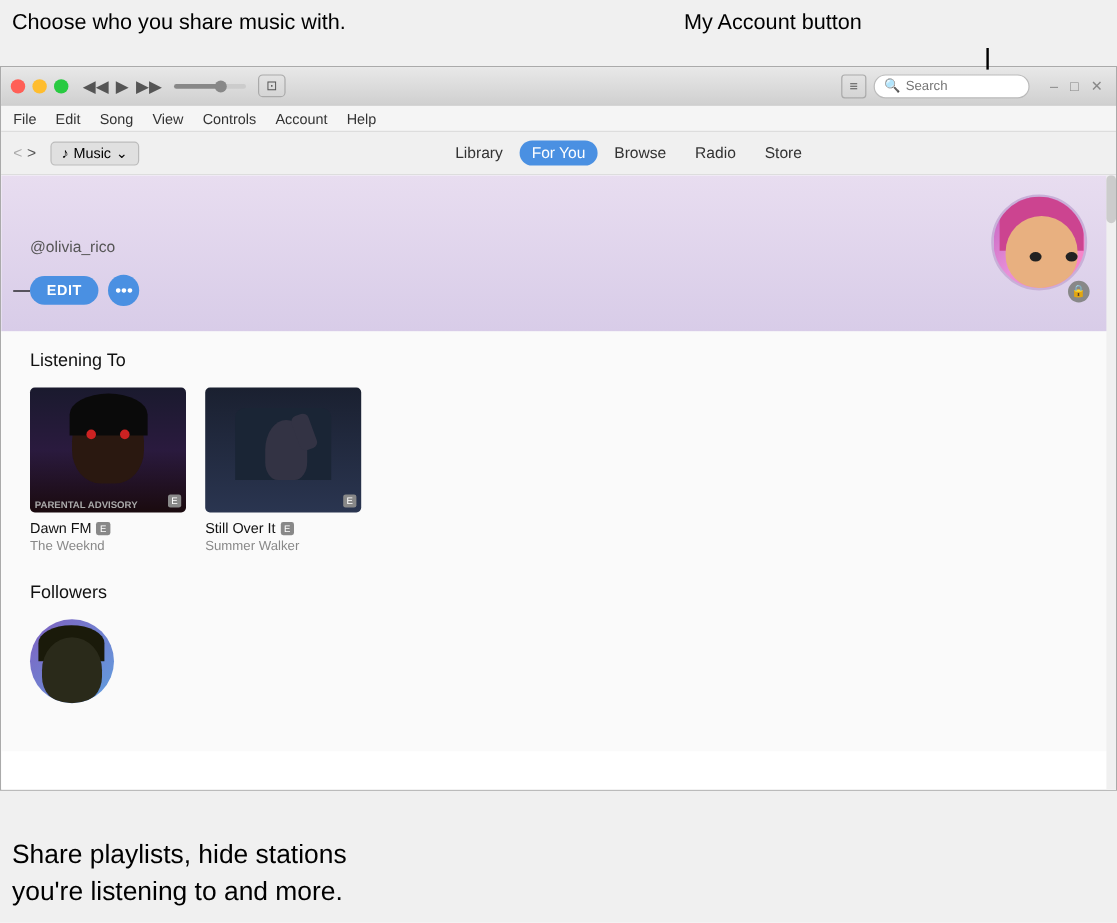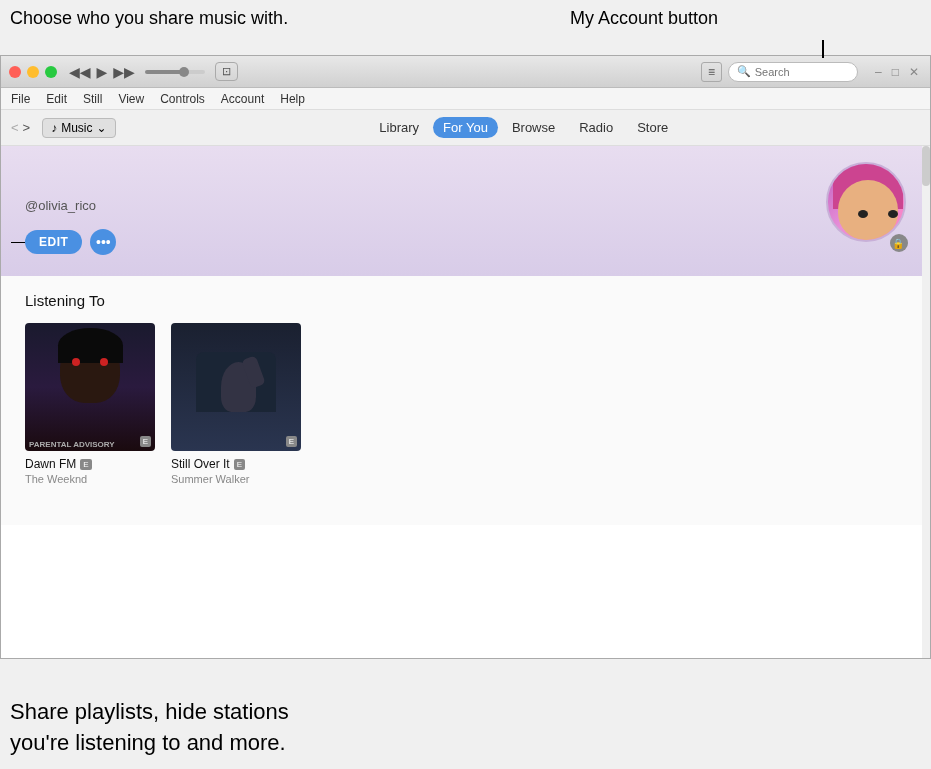--- a/index.html
+++ b/index.html
@@ -399,21 +399,21 @@
       gap: 16px;
       flex-wrap: wrap;
     }
     .album-item {
       display: flex;
       flex-direction: column;
       width: 130px;
     }
     .album-cover {
       width: 130px;
-      height: 128px;
+      height: 104px;
       border-radius: 4px;
       margin-bottom: 6px;
       position: relative;
       overflow: hidden;
     }
     
     .album-cover-dawnfm {
       background: linear-gradient(to bottom, #1a1a2e, #2a1a3e, #1a0a0e);
     }
 
@@ -545,21 +545,21 @@
         <button class="tb-btn">–</button>
         <button class="tb-btn">□</button>
         <button class="tb-btn">✕</button>
       </div>
     </div>
   </div>
 
   <div class="menu-bar">
     <span class="menu-item">File</span>
     <span class="menu-item">Edit</span>
-    <span class="menu-item">Still</span>
+    <span class="menu-item">Song</span>
     <span class="menu-item">View</span>
     <span class="menu-item">Controls</span>
     <span class="menu-item">Account</span>
     <span class="menu-item">Help</span>
   </div>
 
   <div class="nav-bar">
     <div class="nav-arrows">
       <button class="nav-arrow">&lt;</button>
       <button class="nav-arrow active">&gt;</button>
@@ -653,20 +653,27 @@
             <div class="album-title">
               <span>Still Over It</span>
               <span class="album-explicit-inline">E</span>
             </div>
             <div class="album-artist">Summer Walker</div>
           </div>
 
         </div>
       </div>
 
+      <div class="followers-section">
+        <div class="section-title">Followers</div>
+        <div class="follower-avatar">
+          <div class="follower-hair"></div>
+          <div class="follower-face"></div>
+        </div>
+      </div>
 
     </div>
 
     <div style="position:absolute;right:0;top:0;bottom:0;width:8px;background:#f0f0f0;">
       <div style="width:8px;height:40px;background:#ccc;border-radius:4px;margin-top:0;"></div>
     </div>
 
   </div>
 </div>
 

